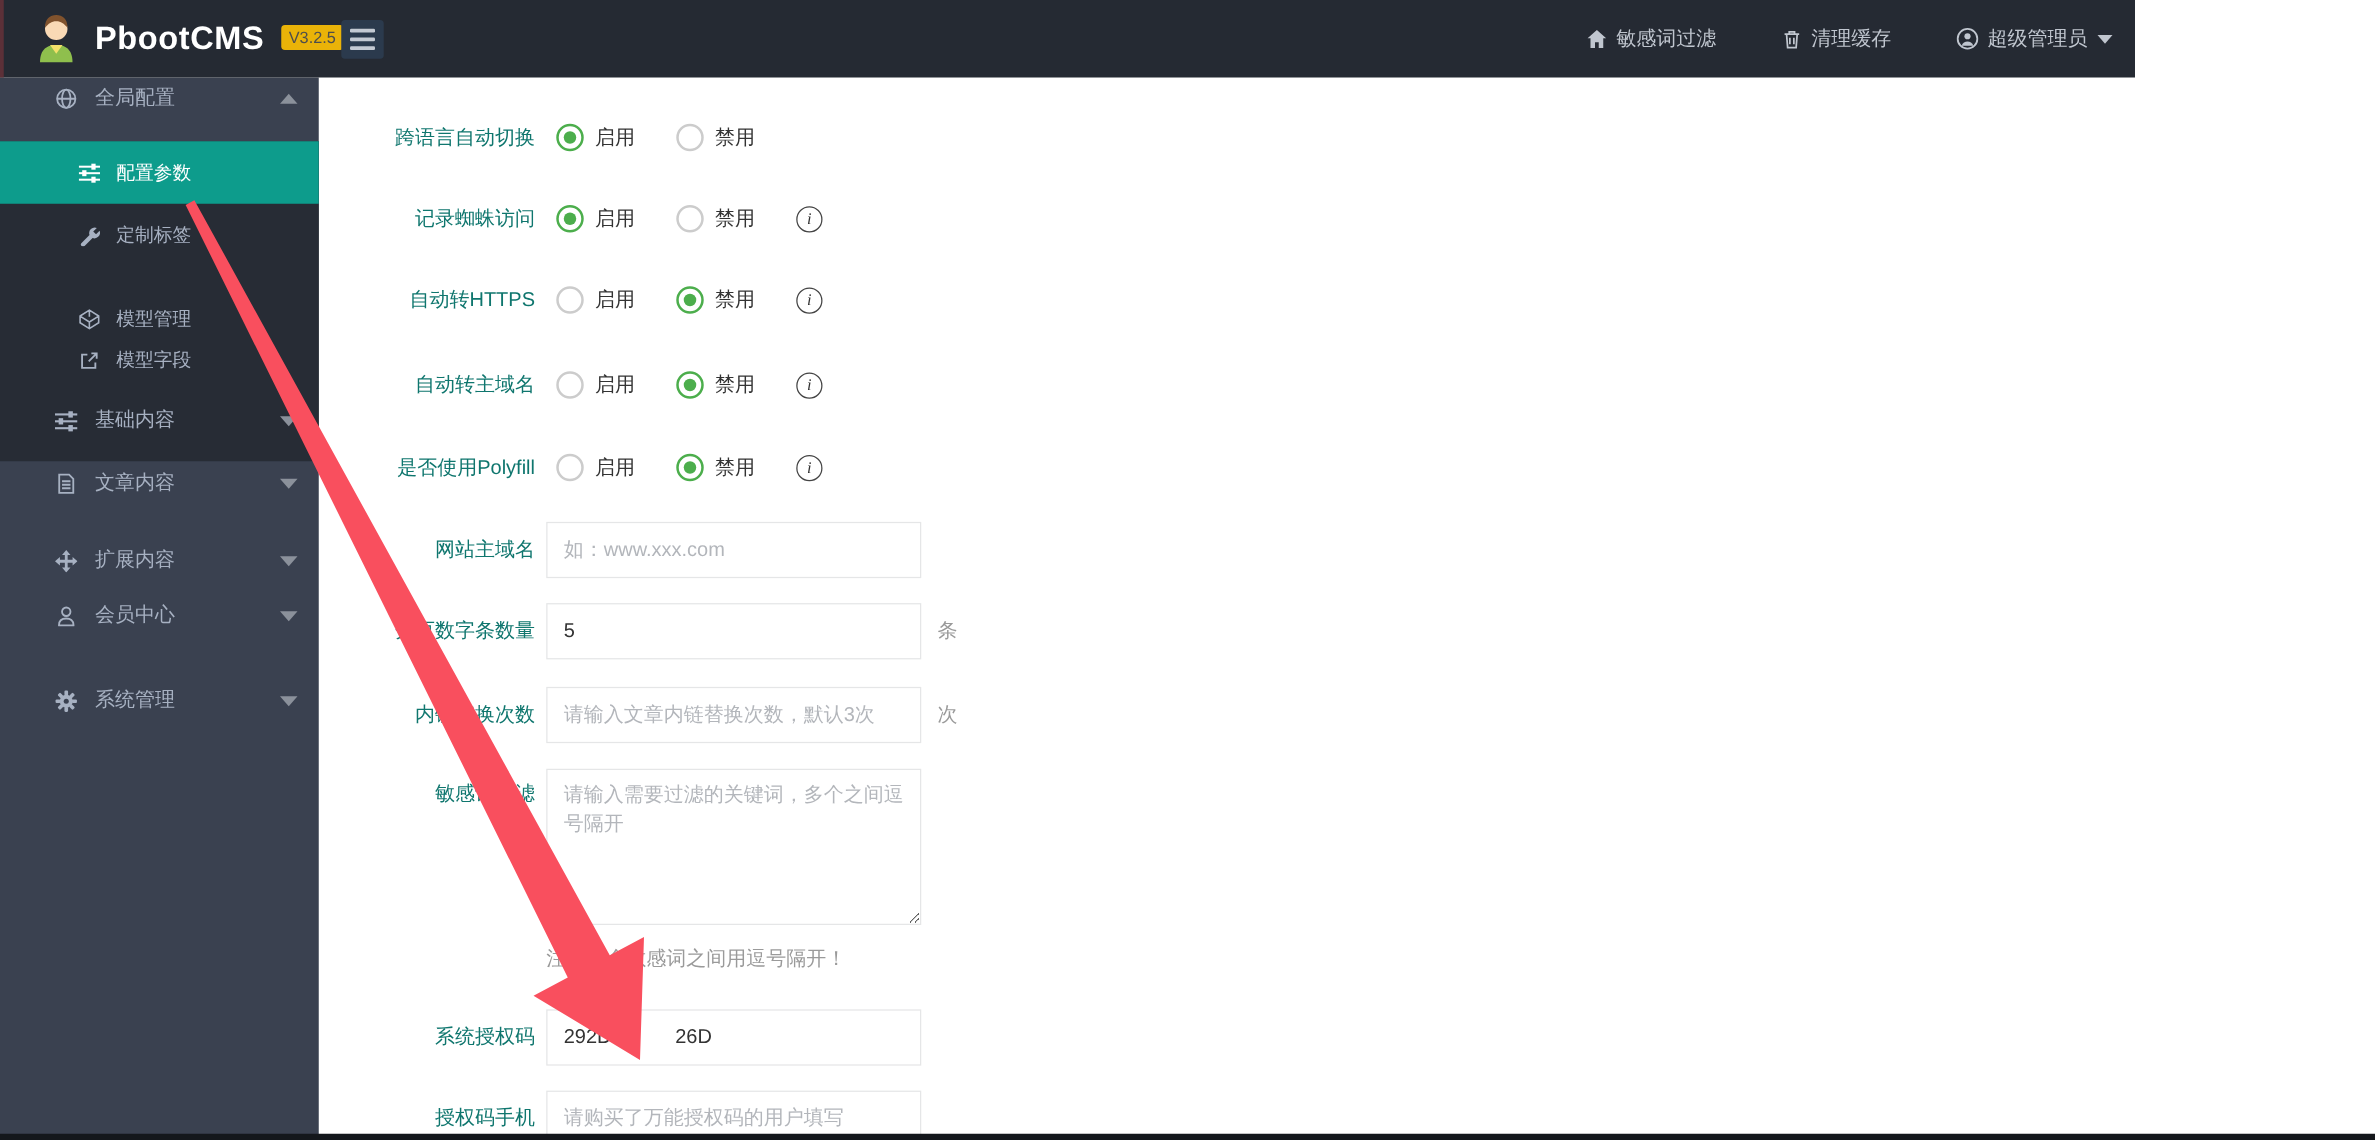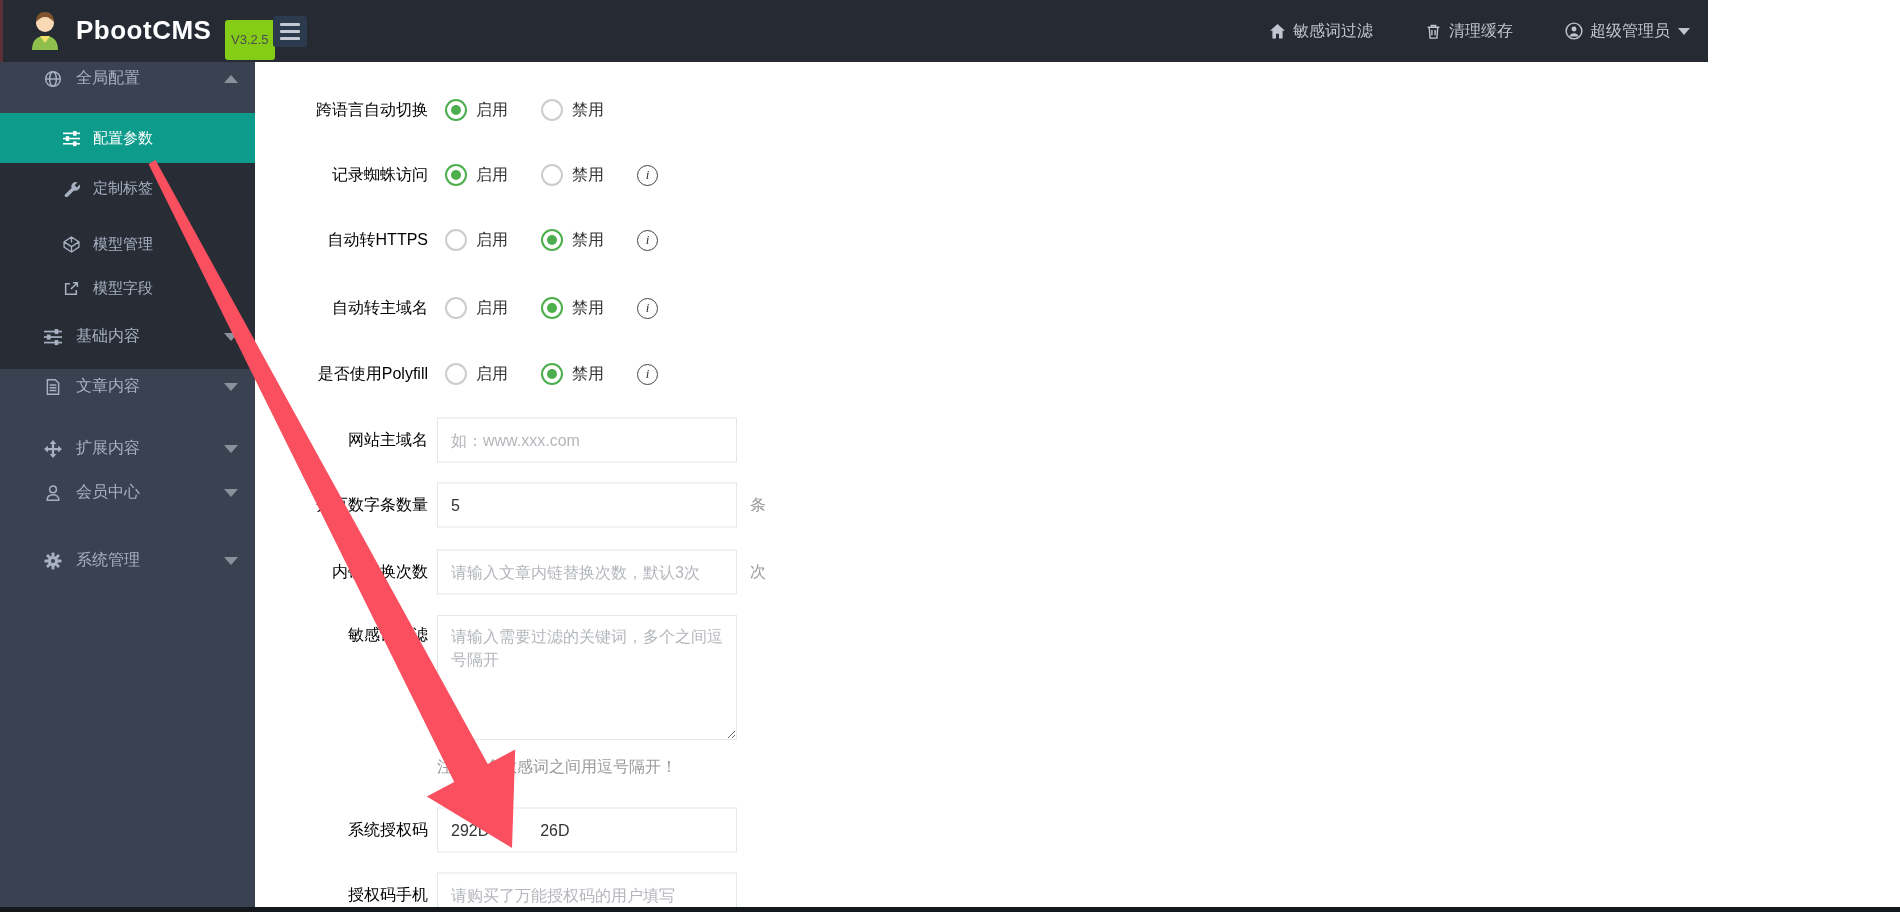--- a/index.html
+++ b/index.html
@@ -4,21 +4,21 @@
 <style>
   html,body{margin:0;padding:0;}
   body{font-family:"Liberation Sans","DejaVu Sans",sans-serif;background:#fff;}
   .page{position:relative;width:1900px;height:912px;overflow:hidden;background:#fff;}
 
   
   .navbar{position:absolute;left:0;top:0;width:1708px;height:62px;background:#252a33;z-index:20;}
   .nav-left-edge{position:absolute;left:0;top:0;width:3px;height:62px;background:#5c3038;}
   .brand-avatar{position:absolute;left:26px;top:10px;width:38px;height:40px;}
   .brand-title{position:absolute;left:76px;top:15px;font-size:26px;font-weight:bold;color:#ffffff;letter-spacing:.5px;}
-  .version-badge{position:absolute;left:225px;top:20px;background:#84cc16;color:#4d4d4d;font-size:13px;padding:12px 6px;border-radius:3px;line-height:16px;}
+  .version-badge{position:absolute;left:225px;top:20px;background:#eab308;color:#4d4d4d;font-size:13px;padding:2px 6px;border-radius:3px;line-height:16px;}
   .hamburger{position:absolute;left:273px;top:16px;width:34px;height:31px;background:#2b3a4d;border-radius:3px;cursor:pointer;}
   .hamburger .bar{position:absolute;left:7px;width:20px;height:3px;background:#c3c9d2;border-radius:1px;}
   .hamburger .b1{top:7px;} .hamburger .b2{top:14px;} .hamburger .b3{top:21px;}
   .nav-right{position:absolute;right:18px;top:0;height:62px;display:flex;align-items:center;}
   .nav-link{display:flex;align-items:center;margin-left:52px;color:#c0c6cf;font-size:16px;cursor:pointer;}
   .nav-link svg{margin-right:7px;}
   .caret-down-sm{width:0;height:0;border-left:6px solid transparent;border-right:6px solid transparent;border-top:7px solid #c0c6cf;margin-left:8px;}
 
   
   .sidebar{position:absolute;left:0;top:62px;width:255px;height:850px;background:#3a4150;z-index:10;}
@@ -32,21 +32,21 @@
   .sb-child .sb-text{margin-left:13px;}
   .sb-active{background:#0d9c8c;color:#ffffff;}
   .sb-caret{position:absolute;right:17px;width:0;height:0;}
   .sb-caret.up{border-left:7px solid transparent;border-right:7px solid transparent;border-bottom:8px solid #8b919b;}
   .sb-caret.down{border-left:7px solid transparent;border-right:7px solid transparent;border-top:8px solid #8b919b;}
 
   
   .content{position:absolute;left:255px;top:62px;right:0;bottom:0;background:#ffffff;overflow:hidden;}
   .frow{position:absolute;left:0;right:0;display:flex;align-items:center;transform:translateY(-50%);}
   .frow.top-align{transform:none;align-items:flex-start;}
-  .flabel{width:173px;text-align:right;font-size:16px;color:#000000;flex:none;}
+  .flabel{width:173px;text-align:right;font-size:16px;color:#0f766e;flex:none;}
   .radio{width:22px;height:22px;border-radius:50%;border:2px solid #ccc;background:#fff;box-sizing:border-box;margin-left:17px;flex:none;display:flex;align-items:center;justify-content:center;cursor:pointer;}
   .radio.checked{border-color:#4cae4c;}
   .radio .dot{width:10px;height:10px;border-radius:50%;background:#4cae4c;}
   .rlabel{margin-left:9px;font-size:16px;color:#333;}
   .radio.second{margin-left:33px;}
   .info-icon{margin-left:33px;width:21px;height:21px;border:1px solid #444;border-radius:50%;box-sizing:border-box;color:#333;font-family:"Liberation Serif",serif;font-style:italic;font-size:13px;display:flex;align-items:center;justify-content:center;cursor:pointer;}
   .tinput{margin-left:9px;width:300px;height:45px;box-sizing:border-box;border:1px solid #e5e6e7;background:#fff;padding:0 13px;font-size:16px;color:#333;font-family:"Liberation Sans",sans-serif;outline:none;}
   .tinput::placeholder{color:#b3b6bb;opacity:1;}
   .suffix{margin-left:13px;font-size:16px;color:#9a9a9a;}
   .tarea{margin-left:9px;width:300px;height:125px;box-sizing:border-box;border:1px solid #e5e6e7;background:#fff;padding:9px 13px;font-size:16px;line-height:23px;color:#333;font-family:"Liberation Sans",sans-serif;resize:both;outline:none;}
@@ -135,21 +135,21 @@
       <span class="sb-text">配置参数</span>
     </div>
 
     <div class="sb-row sb-child" style="top:101px">
       <svg class="sb-icon" viewBox="0 0 16 16" fill="#a7b1c2">
           <path d="M13.6 2.2 A4.2 4.2 0 0 0 8.1 7.5 L2.1 13.5 A1.6 1.6 0 0 0 4.4 15.8 L10.4 9.8 A4.2 4.2 0 0 0 15.7 4.3 L13 7 L10.9 4.9 Z"></path>
         </svg>
       <span class="sb-text">定制标签</span>
     </div>
 
-    <div class="sb-row sb-child" style="top:157px">
+    <div class="sb-row sb-child" style="top:168px">
       <svg class="sb-icon" viewBox="0 0 16 16" fill="none" stroke="#a7b1c2" stroke-width="1.2">
           <path d="M8 1 L15 5.5 V10.5 L8 15 L1 10.5 V5.5 Z M8 1 V6 M15 5.5 L8 10 L1 5.5 M8 10 V15"></path>
         </svg>
       <span class="sb-text">模型管理</span>
     </div>
 
     <div class="sb-row sb-child" style="top:201px">
       <svg class="sb-icon" viewBox="0 0 16 16" fill="none" stroke="#a7b1c2" stroke-width="1.4">
           <path d="M6.5 3.5 H2.5 V13.5 H12.5 V9.5 M9.5 2.5 H13.5 V6.5 M13.5 2.5 L7.5 8.5"></path>
         </svg>

